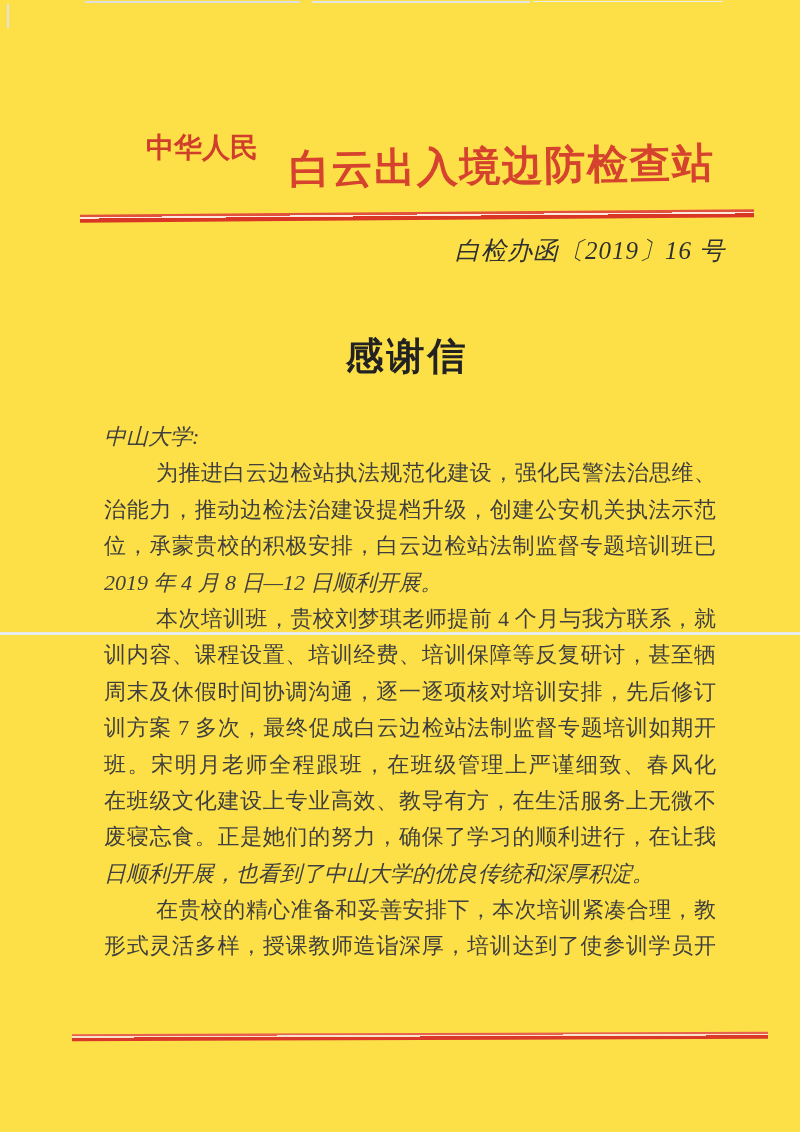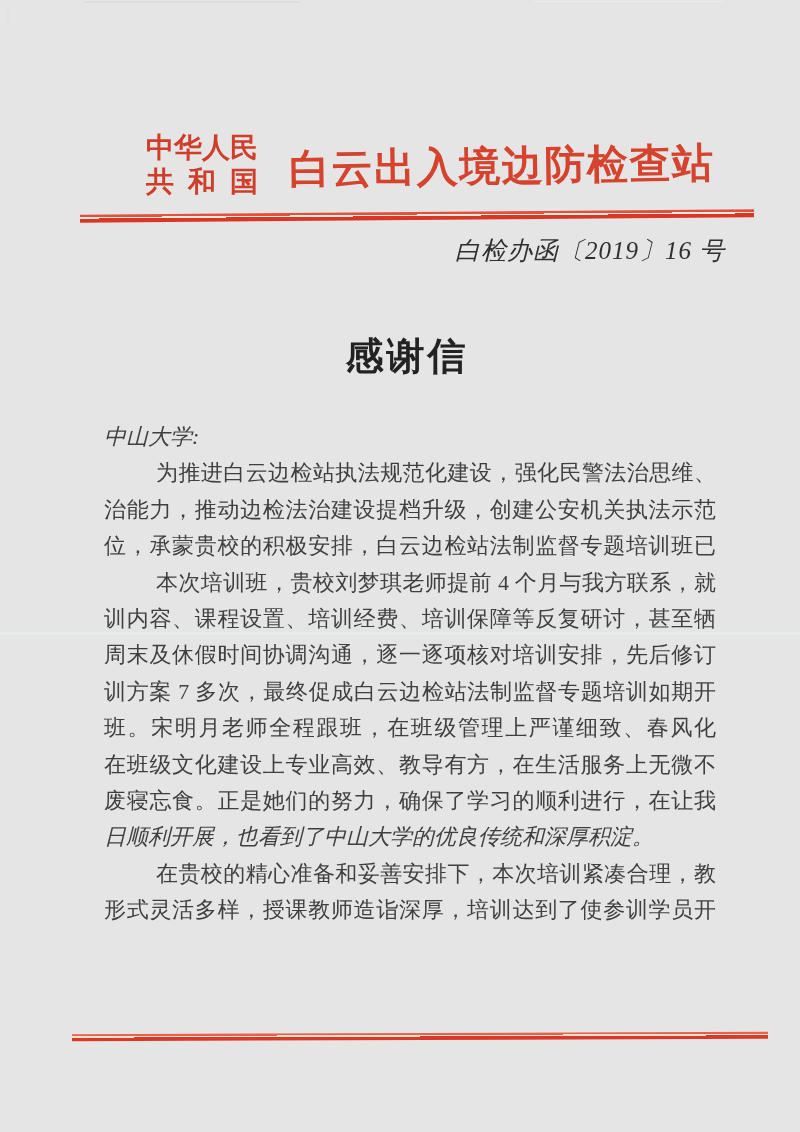--- a/index.html
+++ b/index.html
@@ -1,20 +1,20 @@
 <!DOCTYPE html>
 <html><head>
 <meta charset="utf-8">
 <style>
   * { margin:0; padding:0; box-sizing:border-box; }
   html,body { background:#ffffff; }
   .page {
     position:relative;
     width:800px; height:1132px;
-    background:#e5e5e5;
+    background:#fde047;
     overflow:hidden;
     font-family:"Liberation Serif","DejaVu Serif",serif;
   }
 
   
   .scan-edge-a { position:absolute; left:85px;  top:1px; width:215px; height:2px; background:#dedede; }
   .scan-edge-b { position:absolute; left:312px; top:1px; width:218px; height:2px; background:#e4e4e4; }
   .scan-edge-c { position:absolute; left:533px; top:1px; width:190px; height:1px; background:#ececec; }
   .scan-mark-left { position:absolute; left:7px; top:4px; width:2px; height:24px; background:#e2e2e2; }
   .scan-band { position:absolute; left:0; top:632px; width:800px; height:3px; background:#e9eced; }
@@ -87,39 +87,39 @@
 
 <div class="page">
 
   <div class="scan-edge-a"></div>
   <div class="scan-edge-b"></div>
   <div class="scan-edge-c"></div>
   <div class="scan-mark-left"></div>
 
   <div class="issuer">
     <span class="issuer-line">中华人民</span>
-    <span class="issuer-line">共和国</span>
   </div>
 
   <div class="org-name">白云出入境边防检查站</div>
 
   <div class="rule-top"></div>
 
   <div class="doc-number">白检办函〔2019〕16 号</div>
 
   <div class="letter-title">感谢信</div>
 
   <div class="scan-band"></div>
 
   <div class="letter-body">
 
   <div class="ln end">中山大学:</div>
       <div class="ln first">为推进白云边检站执法规范化建设，强化民警法治思维、法</div>
       <div class="ln">治能力，推动边检法治建设提档升级，创建公安机关执法示范单</div>
       <div class="ln">位，承蒙贵校的积极安排，白云边检站法制监督专题培训班已于</div>
+      <div class="ln end">2019 年 4 月 8 日—12 日顺利开展。</div>
       <div class="ln first">本次培训班，贵校刘梦琪老师提前 4 个月与我方联系，就培</div>
       <div class="ln">训内容、课程设置、培训经费、培训保障等反复研讨，甚至牺牲</div>
       <div class="ln">周末及休假时间协调沟通，逐一逐项核对培训安排，先后修订培</div>
       <div class="ln">训方案 7 多次，最终促成白云边检站法制监督专题培训如期开</div>
       <div class="ln">班。宋明月老师全程跟班，在班级管理上严谨细致、春风化雨，</div>
       <div class="ln">在班级文化建设上专业高效、教导有方，在生活服务上无微不至、</div>
       <div class="ln">废寝忘食。正是她们的努力，确保了学习的顺利进行，在让我们</div>
       <div class="ln end">日顺利开展，也看到了中山大学的优良传统和深厚积淀。</div>
       <div class="ln first">在贵校的精心准备和妥善安排下，本次培训紧凑合理，教学</div>
       <div class="ln">形式灵活多样，授课教师造诣深厚，培训达到了使参训学员开阔</div>

